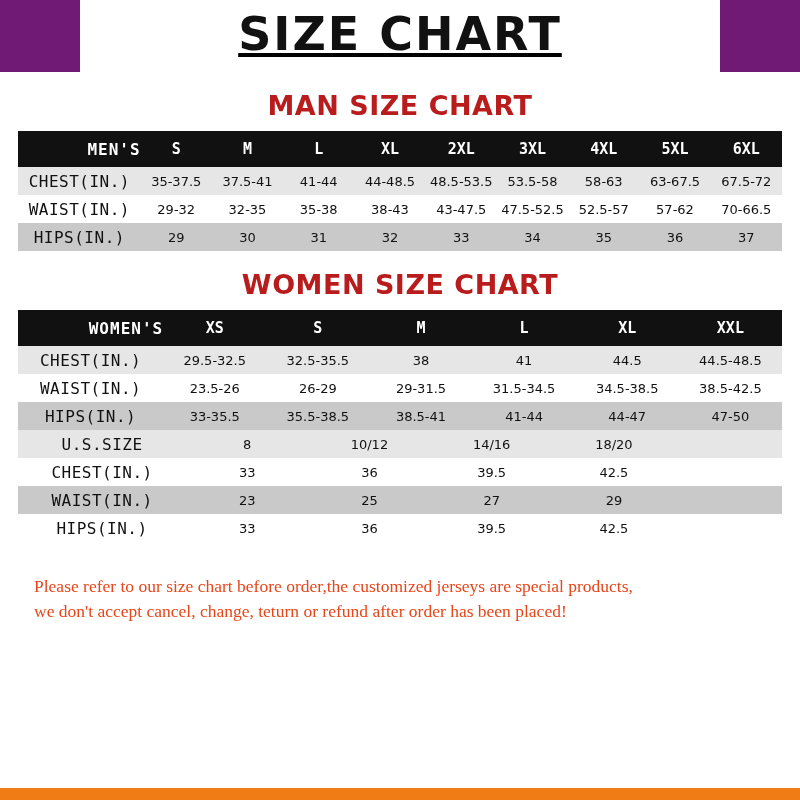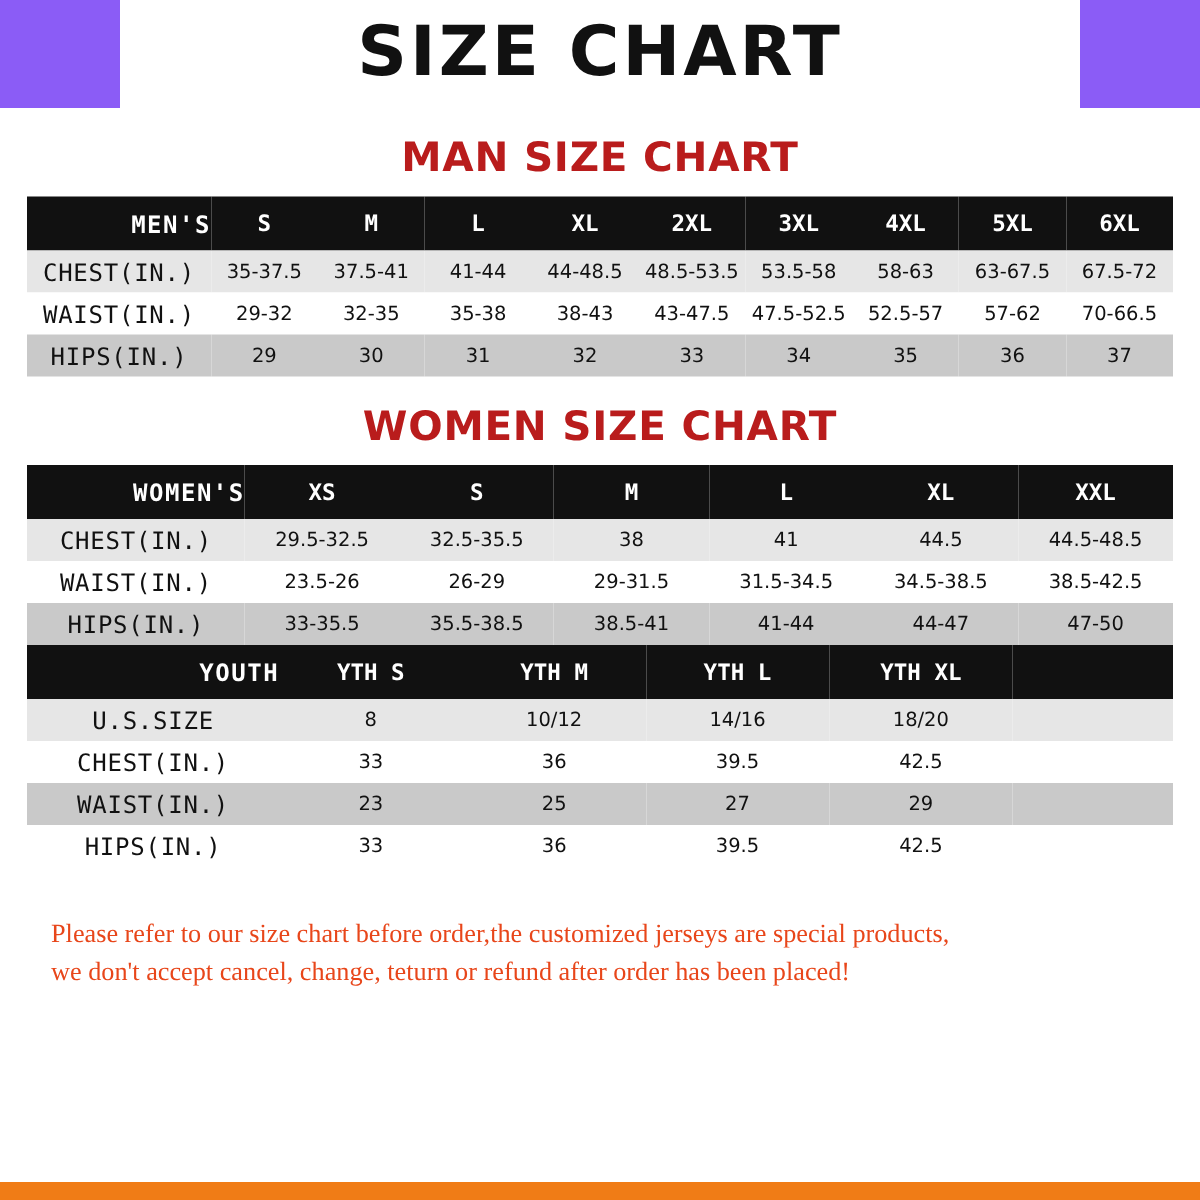--- a/index.html
+++ b/index.html
@@ -17,24 +17,25 @@
     position: relative;
     width: 800px;
     height: 800px;
     background: #ffffff;
     box-sizing: border-box;
   }
   
   .banner {
     position: relative;
     height: 72px;
-    background: #8b5cf6;
+    background: #701a75;
     display: flex;
     align-items: flex-start;
     justify-content: center;
+    text-decoration: underline;
   }
   .banner-inner {
     background: #ffffff;
     width: 640px;
     height: 72px;
     display: flex;
     align-items: center;
     justify-content: center;
   }
   .banner-title {
@@ -257,28 +258,20 @@
     <table class="size-table">
       <colgroup>
         <col style="width:22%">
           <col style="width:16%">
           <col style="width:16%">
           <col style="width:16%">
         <col style="width:16%">
           <col style="width:14%">
       </colgroup>
       <tbody>
-          <tr class="head-row">
-        <th class="first-col">YOUTH</th>
-        <th>YTH S</th>
-        <th>YTH M</th>
-        <th>YTH L</th>
-        <th>YTH XL</th>
-        <th></th>
-      </tr>
       <tr class="data-row row-light">
         <td class="first-col">U.S.SIZE</td>
         <td>8</td>
         <td>10/12</td>
         <td>14/16</td>
         <td>18/20</td>
         <td></td>
       </tr>
       <tr class="data-row row-white">
         <td class="first-col">CHEST(IN.)</td>

